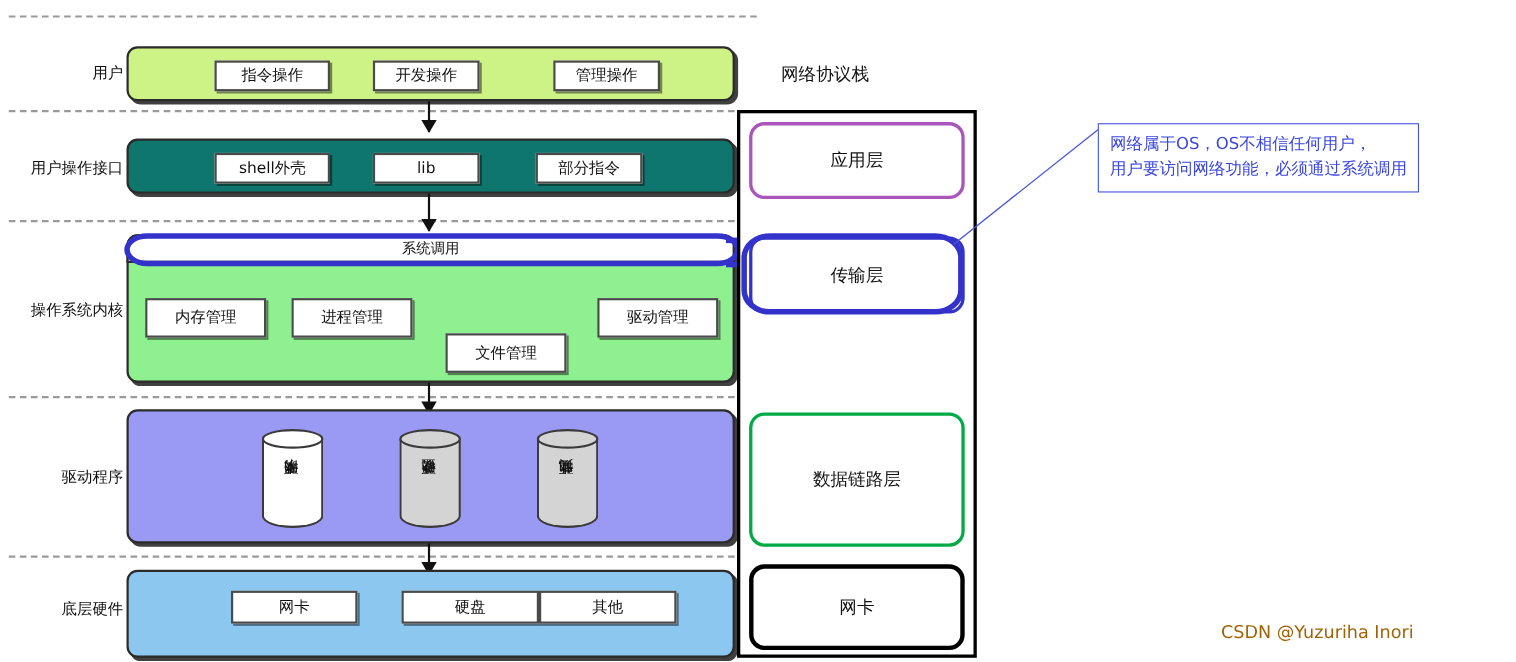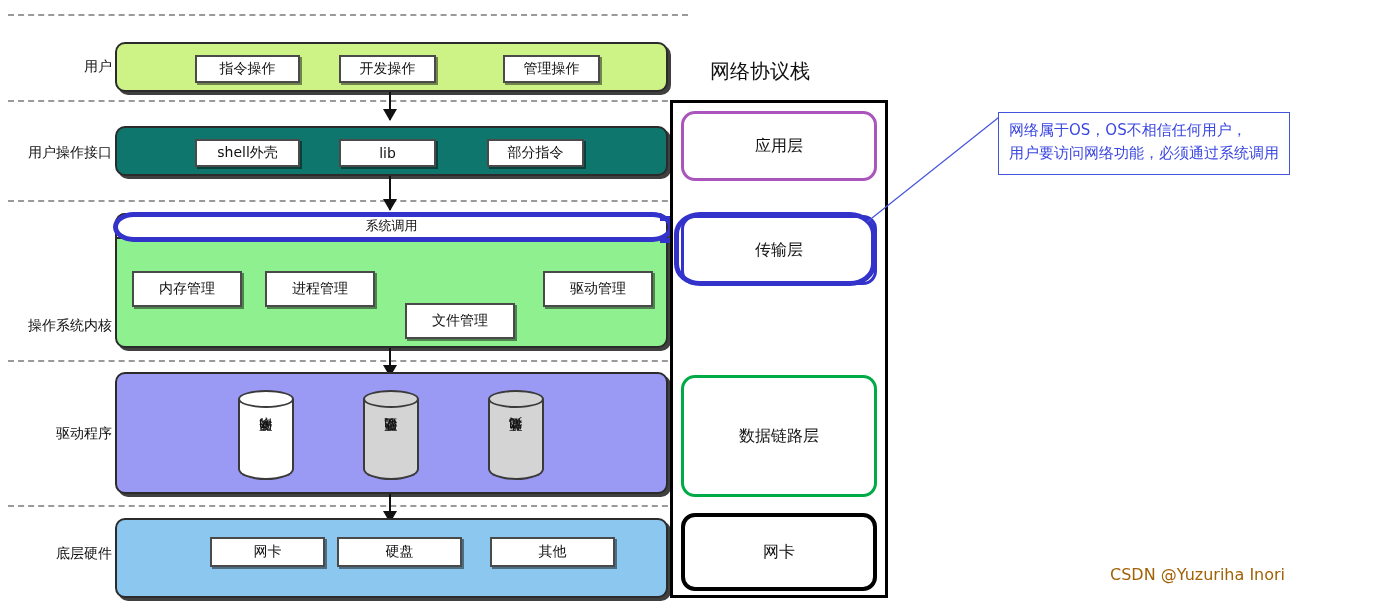--- a/index.html
+++ b/index.html
@@ -101,21 +101,21 @@
     content:"";
     position:absolute; left:-6px; bottom:-1px;
     border-left:7px solid transparent;
     border-right:7px solid transparent;
     border-top:12px solid #111;
   }
 
   
   .stack-title {
     position:absolute;
-    font-size:20px; color:#111; white-space:nowrap;
+    font-size:16px; color:#111; white-space:nowrap;
   }
   .stack-outer {
     position:absolute;
     border:3px solid #000;
     background:#ffffff;
     padding-left:17px;
   }
   .net-layer {
     position:absolute;
     background:#ffffff;
@@ -166,21 +166,21 @@
 <div class="canvas">
 
   <div class="sep" style="top:14px;"></div>
   <div class="sep" style="top:100px;"></div>
   <div class="sep" style="top:200px;"></div>
   <div class="sep" style="top:360px;"></div>
   <div class="sep" style="top:505px;"></div>
 
   <div class="tier-label" style="top:58px;">用户</div>
   <div class="tier-label" style="top:144px;">用户操作接口</div>
-  <div class="tier-label" style="top:273px;margin-top:44px;">操作系统内核</div>
+  <div class="tier-label" style="top:273px;">操作系统内核</div>
   <div class="tier-label" style="top:425px;">驱动程序</div>
   <div class="tier-label" style="top:545px;">底层硬件</div>
 
   <div class="band band-user" style="top:42px; height:50px;">
     <div class="chip" style="left:78px;  top:11px; width:105px; height:28px;">指令操作</div>
     <div class="chip" style="left:222px; top:11px; width:97px;  height:28px;">开发操作</div>
     <div class="chip" style="left:370px; top:11px; width:97px;  height:28px;margin-left:16px;">管理操作</div>
   </div>
 
   <div class="arrow" style="top:92px; height:28px;"></div>
@@ -224,21 +224,21 @@
       <div class="body"></div>
       <div class="top"></div>
       <div class="cyl-text">其他驱动</div>
     </div>
   </div>
 
   <div class="arrow" style="top:494px; height:28px;"></div>
 
   <div class="band band-hardware" style="top:518px; height:80px;">
     <div class="chip" style="left:93px;  top:17px; width:115px; height:30px;">网卡</div>
-    <div class="chip" style="left:220px; top:17px; width:125px; height:30px;">硬盘</div>
+    <div class="chip" style="left:248px; top:17px; width:125px; height:30px;">硬盘</div>
     <div class="chip" style="left:373px; top:17px; width:125px; height:30px;">其他</div>
   </div>
 
   <div class="stack-title" style="left:710px; top:58px;">网络协议栈</div>
 
   <div class="stack-outer" style="left:670px; top:100px; width:218px; height:498px;">
     <div class="net-layer" style="left:8px;  top:8px;   width:196px; height:70px;  border-color:#aa55bb;">应用层</div>
     <div class="net-layer" style="left:8px;  top:112px; width:196px; height:70px;  border-color:#3333cc;">传输层</div>
     <div class="net-layer" style="left:8px;  top:272px; width:196px; height:122px; border-color:#00aa44;">数据链路层</div>
     <div class="net-layer" style="left:8px;  top:410px; width:196px; height:78px;  border-color:#000000; border-width:4px;">网卡</div>

